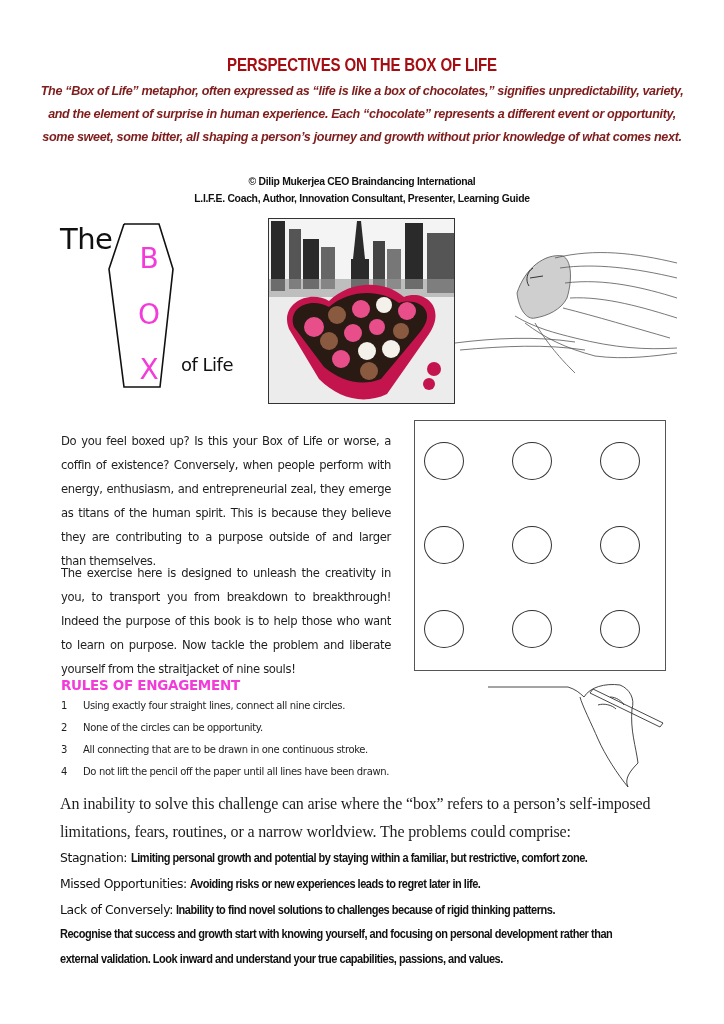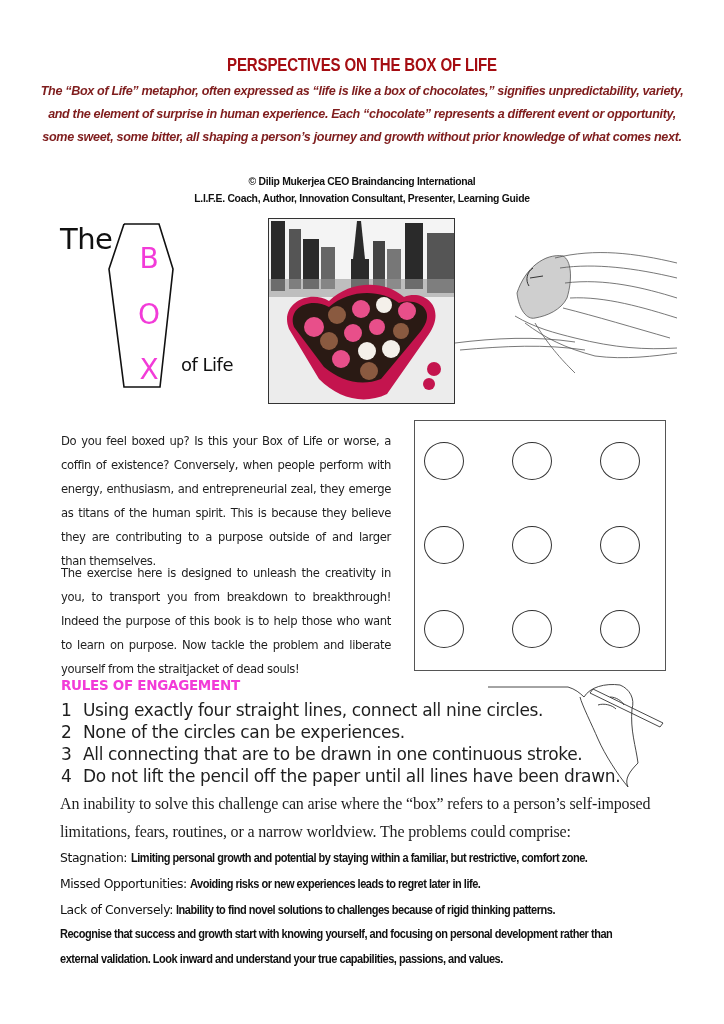--- a/index.html
+++ b/index.html
@@ -49,21 +49,21 @@
     }
     .para.p1 { top: 415px; margin-top: 14px; }
     .para.p2 { top: 561px; }
 
     
     .puzzle { position: absolute; left: 414px; top: 420px; width: 252px; height: 251px; border: 1.3px solid #555; }
     .dot { position: absolute; width: 40px; height: 38px; border: 1.1px solid #333; border-radius: 50%; }
 
     
     .rules-head { position: absolute; left: 61px; top: 677px; font-family: "DejaVu Sans", sans-serif; font-size: 13.5px; color: #f23bd8; font-weight: bold; letter-spacing: -0.3px; }
-    .rule { position: absolute; left: 61px; font-family: "DejaVu Sans", sans-serif; font-size: 17px; color: #1e1e1e; letter-spacing: -0.35px; }
+    .rule { position: absolute; left: 61px; font-family: "DejaVu Sans", sans-serif; font-size: 10px; color: #1e1e1e; letter-spacing: -0.35px; }
     .rule .num { display: inline-block; width: 22px; }
     .hand { position: absolute; left: 480px; top: 675px; width: 200px; height: 120px; }
 
     
     .serif-line { position: absolute; left: 60px; font-family: "Liberation Serif", serif; font-size: 16px; color: #1e1e1e; letter-spacing: -0.15px; }
     .issue { position: absolute; left: 60px; font-size: 12.6px; color: #111; white-space: nowrap; }
     .issue .term { font-family: "DejaVu Sans", sans-serif; font-size: 12.4px; letter-spacing: -0.4px; }
     .issue .desc { font-family: "Liberation Sans", sans-serif; font-weight: bold; font-size: 12.8px; letter-spacing: -0.55px; display: inline-block; transform: scaleX(0.86); transform-origin: left center; }
     .closing { position: absolute; left: 60px; font-family: "Liberation Sans", sans-serif; font-weight: bold; font-size: 12.8px; letter-spacing: -0.55px; color: #111; white-space: nowrap; transform: scaleX(0.86); transform-origin: left center; }
   </style>
@@ -143,37 +143,37 @@
       <path d="M80,85 C95,110 110,125 120,135"></path>
     </g>
     <g stroke="#333" stroke-width="1" fill="none">
       <path d="M75,40 L88,38"></path>
       <path d="M78,30 C72,34 70,42 74,48"></path>
     </g>
   </svg>
 </div>
 
 <div class="para p1">Do you feel boxed up? Is this your Box of Life or worse, a coffin of existence? Conversely, when people perform with energy, enthusiasm, and entrepreneurial zeal, they emerge as titans of the human spirit. This is because they believe they are contributing to a purpose outside of and larger than themselves.</div>
-<div class="para p2">The exercise here is designed to unleash the creativity in you, to transport you from breakdown to breakthrough! Indeed the purpose of this book is to help those who want to learn on purpose. Now tackle the problem and liberate yourself from the straitjacket of dead souls!</div>
+<div class="para p2">The exercise here is designed to unleash the creativity in you, to transport you from breakdown to breakthrough! Indeed the purpose of this book is to help those who want to learn on purpose. Now tackle the problem and liberate yourself from the straitjacket of nine souls!</div>
 
 <div class="puzzle" id="puzzle">
     <div class="dot" style="left: 9px; top: 21px;"></div>
     <div class="dot" style="left: 97px; top: 21px;"></div>
     <div class="dot" style="left: 185px; top: 21px;"></div>
     <div class="dot" style="left: 9px; top: 105px;"></div>
     <div class="dot" style="left: 97px; top: 105px;"></div>
     <div class="dot" style="left: 185px; top: 105px;"></div>
     <div class="dot" style="left: 9px; top: 189px;"></div>
     <div class="dot" style="left: 97px; top: 189px;"></div>
     <div class="dot" style="left: 185px; top: 189px;"></div>
   </div>
 
 <div class="rules-head">RULES OF ENGAGEMENT</div>
 <div class="rule" style="top:700px"><span class="num">1</span><span>Using exactly four straight lines, connect all nine circles.</span></div>
-<div class="rule" style="top:722px"><span class="num">2</span><span>None of the circles can be experiences.</span></div>
+<div class="rule" style="top:722px"><span class="num">2</span><span>None of the circles can be opportunity.</span></div>
 <div class="rule" style="top:744px"><span class="num">3</span><span>All connecting that are to be drawn in one continuous stroke.</span></div>
 <div class="rule" style="top:766px"><span class="num">4</span><span>Do not lift the pencil off the paper until all lines have been drawn.</span></div>
 
 <div class="hand">
   <svg width="200" height="120" viewBox="0 0 200 120">
     <g fill="none" stroke="#333" stroke-width="0.9">
       <path d="M8,12 L88,12"></path>
       <path d="M88,12 C95,14 100,18 104,22"></path>
       <path d="M104,22 C110,12 125,8 140,10 C150,14 155,24 152,34"></path>
       <path d="M100,22 C102,30 112,50 118,64 C125,80 138,100 148,112"></path>

